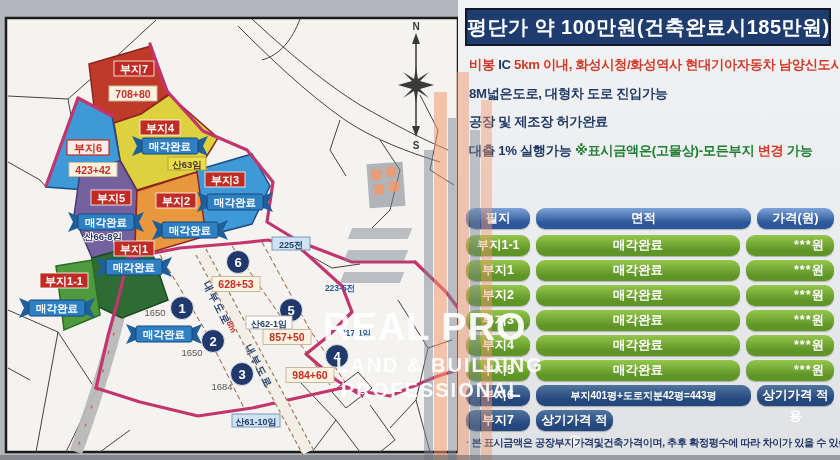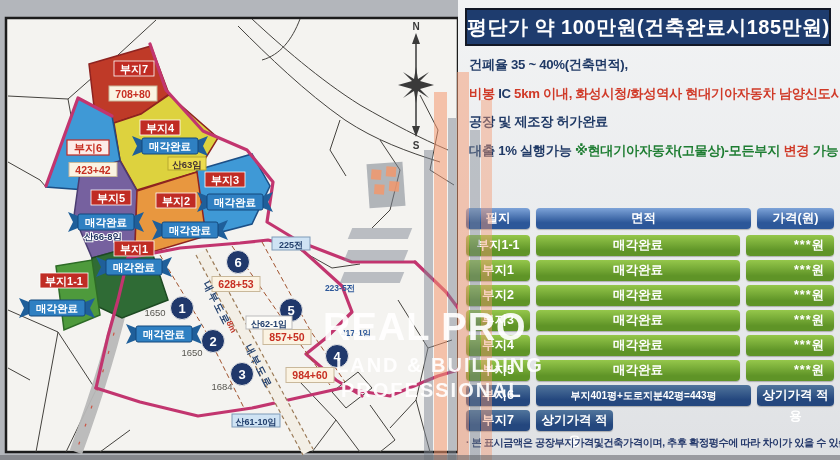--- a/index.html
+++ b/index.html
@@ -18,21 +18,21 @@
              text-align:center;letter-spacing:0.5px;white-space:nowrap;}
   .notes{position:absolute;left:11px;top:56px;width:368px;font-size:13.2px;font-weight:bold;color:#203a66;}
   .notes .line{margin-bottom:10.5px;white-space:nowrap;letter-spacing:-0.3px;}
   .t-red{color:#d03a28;}
   .t-navy{color:#203a66;}
   .t-green{color:#1e7d32;}
 
   .table{position:absolute;left:8px;top:208px;width:368px;}
   .trow{display:flex;gap:6px;margin-bottom:4px;height:21px;}
   .trow.header{margin-bottom:6px;}
-  .cell{border-radius:4px;color:#fff;font-weight:bold;font-size:12.5px;line-height:21px;text-align:center;
+  .cell{border-radius:9px;color:#fff;font-weight:bold;font-size:12.5px;line-height:21px;text-align:center;
         box-shadow:0 1px 1px rgba(0,0,0,.25);}
   .c-name{width:64px;}
   .c-area{flex:1;}
   .c-price{width:77px;}
   .header .cell{background:linear-gradient(180deg,#7da3d8,#2c5799 70%);}
   .green .cell{background:linear-gradient(180deg,#95c74b,#5f9427 75%);}
   .blue .cell{background:linear-gradient(180deg,#51759c,#24477e 70%);}
   .green .c-price{text-align:right;padding-right:9px;width:79px;letter-spacing:1px;}
   .blue .c-area{font-size:10px;}
   .footnote{position:absolute;left:8px;top:436px;width:372px;font-size:10.2px;font-weight:bold;
@@ -298,24 +298,24 @@
         <text x="416" y="30" text-anchor="middle" stroke="none" style="font-size:10px;font-weight:bold">N</text>
         <text x="416" y="149" text-anchor="middle" stroke="none" style="font-size:10px;font-weight:bold">S</text>
       </g>
     </svg>
   </div>
 
   <div class="panel">
     <div class="title-bar">평단가 약 100만원(건축완료시185만원)</div>
 
     <div class="notes">
-      <div class="line"><span class="t-navy">건폐율 35 ~ 40%(건축면적),</span></div>
       <div class="line"><span class="t-red">비봉 </span><span class="t-navy">IC </span><span class="t-red">5km 이내, 화성시청/화성역사 현대기아자동차 남양신도시 인근</span></div>
+      <div class="line"><span class="t-navy">8M넓은도로, 대형차 도로 진입가능</span></div>
       <div class="line"><span class="t-navy">공장 및 제조장 허가완료</span></div>
-      <div class="line"><span class="t-navy">대출 1% 실행가능 </span><span class="t-green">※현대기아자동차(고물상)-모든부지 </span><span class="t-red">변경</span><span class="t-green"> 가능</span></div>
+      <div class="line"><span class="t-navy">대출 1% 실행가능 </span><span class="t-green">※표시금액은(고물상)-모든부지 </span><span class="t-red">변경</span><span class="t-green"> 가능</span></div>
     </div>
 
     <div class="table">
       <div class="trow header">
         <div class="cell c-name">필지</div>
         <div class="cell c-area">면적</div>
         <div class="cell c-price">가격(원)</div>
       </div>
       <div class="trow green">
         <div class="cell c-name">부지1-1</div>

